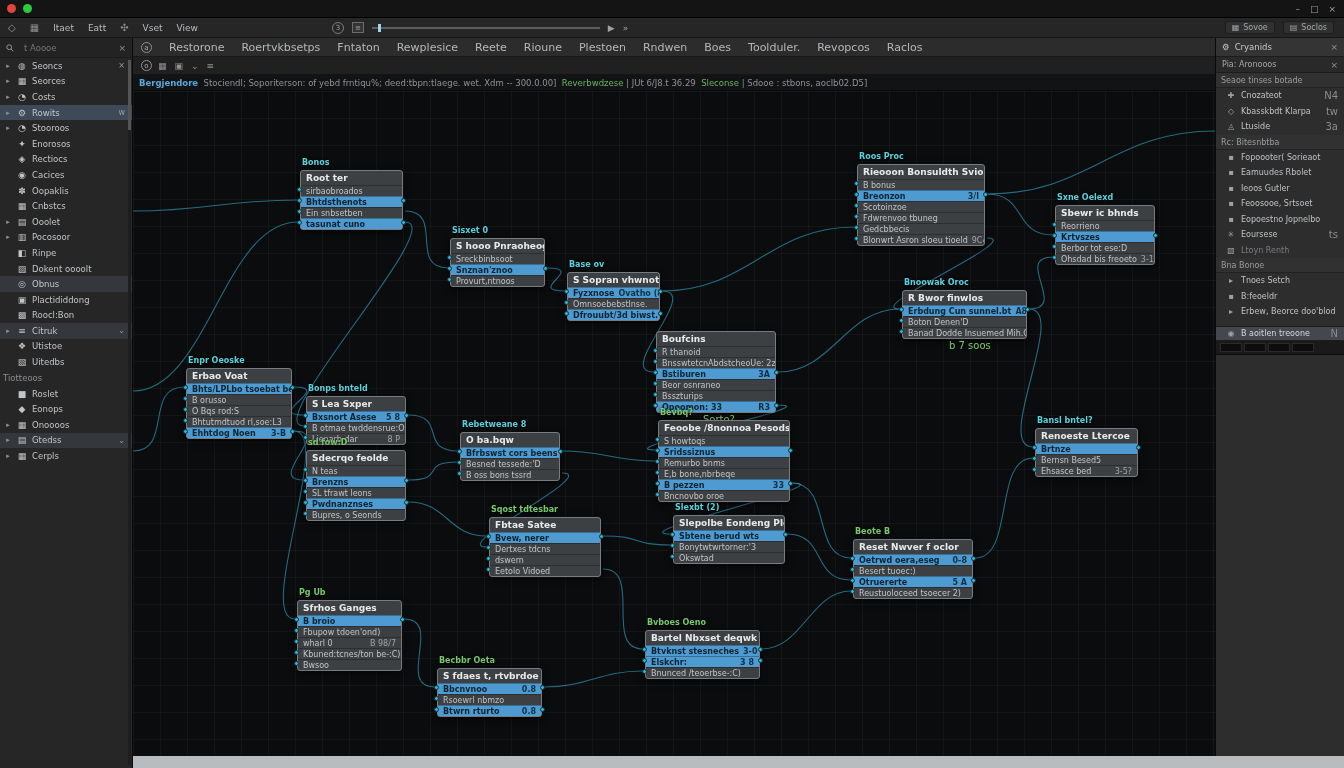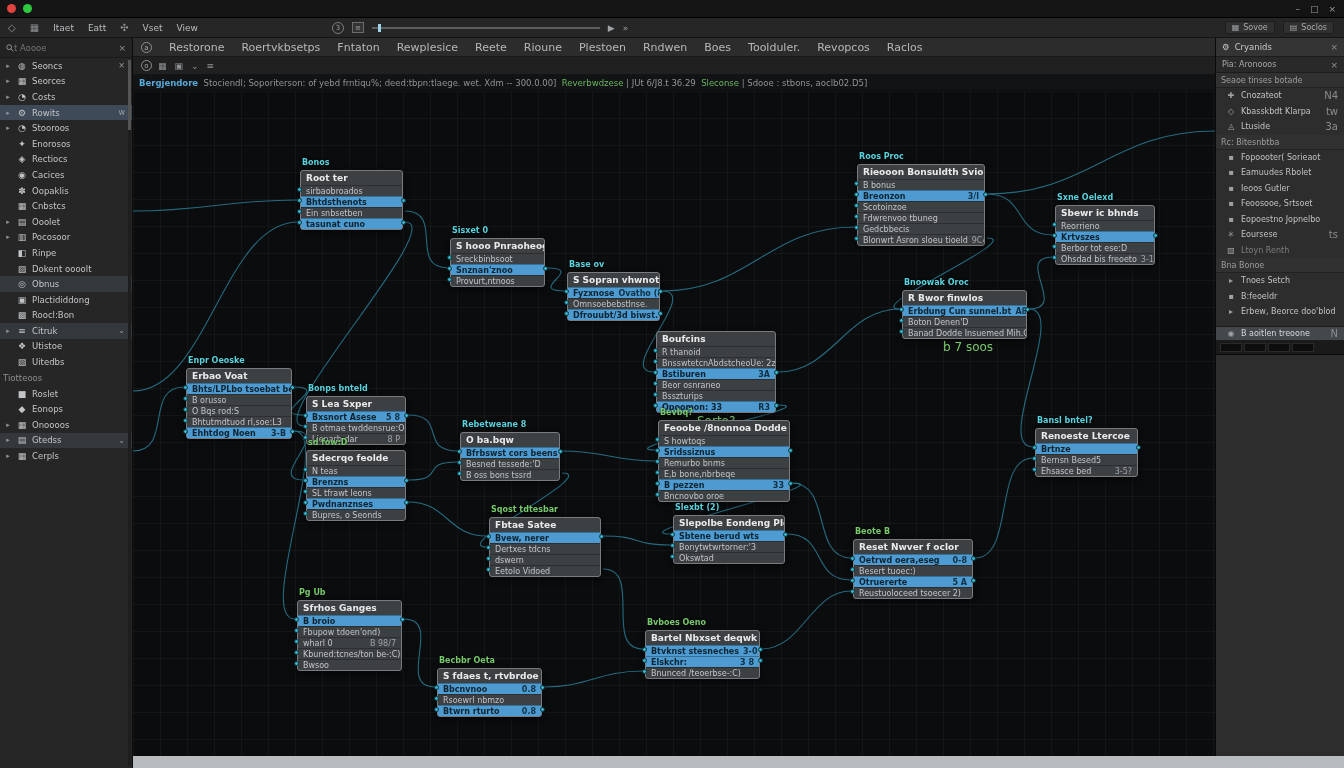--- a/index.html
+++ b/index.html
@@ -27,21 +27,21 @@
   #slider-track { width:228px; height:2px; background:#5a5d60; position:relative; }
   #slider-handle { position:absolute; left:6px; top:-3px; width:3px; height:8px; background:#9fd3e8; }
   .transport-glyph { font-size:9px; color:#9fa2a5; }
   #menubar-right { margin-left:auto; display:flex; gap:8px; padding-right:10px; }
   .mini-btn { display:flex; gap:4px; align-items:center; font-size:8px; color:#a5a8ab; background:#303030;
       border:1px solid #1d1d1d; padding:1px 6px; border-radius:2px; }
 
   
   #sidebar { position:absolute; left:0; top:38px; width:133px; height:730px; background:#262626;
              border-right:1px solid #0a0a0a; z-index:20; }
-  #sidebar-search { height:20px; display:flex; align-items:center; gap:0; padding:0 6px;
+  #sidebar-search { height:20px; display:flex; align-items:center; gap:10px; padding:0 6px;
       border-bottom:1px solid #1a1a1a; background:#232323; }
   #sidebar-search input { flex:1; background:transparent; border:none; outline:none; color:#9fa2a5;
       font-size:8.5px; width:70px; font-family:"DejaVu Sans",sans-serif;}
   #sidebar-search .x { color:#8f9295; font-size:9px; }
   .sb-row { height:15.6px; display:flex; align-items:center; gap:4px; padding:0 4px; font-size:8.5px;
       color:#c2c5c8; position:relative; }
   .sb-row .exp { width:8px; font-size:7px; color:#8f9295; text-align:center; }
   .sb-row .ico { width:12px; font-size:9px; text-align:center; }
   .sb-row .lbl { flex:1; white-space:nowrap; overflow:hidden; }
   .sb-row .rg  { font-size:8px; color:#9a9da0; padding-right:3px; }
@@ -81,21 +81,21 @@
       padding:0 5px; white-space:nowrap; overflow:hidden; }
   .node-row { font-size:8px; color:#c2c5c8; height:11px; line-height:11px; padding:0 5px;
       display:flex; justify-content:space-between; gap:4px; border-top:1px solid rgba(0,0,0,.28);
       white-space:nowrap; overflow:hidden;}
   .node-row .v { color:#9fa3a7; }
   .node-row.hl { background:#4d9bd0; color:#0e2330; font-weight:bold; }
   .node-row.hl .v { color:#103043; }
   .port { position:absolute; width:5px; height:5px; border-radius:50%; background:#38b2c8;
       border:1px solid #0a343e; left:-4px; z-index:3;}
   .port.right { left:auto; right:-4px; }
-  .node-footer { position:absolute; left:6px; font-size:12px; color:#79c96d; white-space:nowrap;padding-left:35px; }
+  .node-footer { position:absolute; left:12px; font-size:10px; color:#79c96d; white-space:nowrap;padding-left:35px; }
 
   
   #panel { position:absolute; left:1215px; top:38px; width:129px; height:718px; background:#2d2d2d;
       border-left:1px solid #0a0a0a; z-index:20; }
   #panel-header { height:19px; display:flex; align-items:center; gap:5px; padding:0 6px;
       background:#343434; border-bottom:1px solid #1c1c1c; font-size:8.5px; color:#c5c8cb; }
   #panel-header .x, #panel-sub .x { margin-left:auto; color:#8f9295; font-size:9px; }
   #panel-sub { height:16px; display:flex; align-items:center; padding:0 6px; font-size:8px;
       color:#a5a8ab; background:#292929; border-bottom:1px solid #1c1c1c; }
   .panel-section { height:15px; line-height:15px; font-size:8px; color:#9a9da0; padding-left:5px;
@@ -641,21 +641,21 @@
         </div>
         <span class="port" style="top: 16px;"></span>
         <span class="port right" style="top: 16px;"></span>
         <span class="port" style="top: 27px;"></span>
         <span class="port" style="top: 38px;"></span>
       </div>
     </div>
     <div class="node" style="left: 525px; top: 329px; width: 132px;">
       <div class="node-header" style="color: rgb(121, 201, 109);">Bevbq?</div>
       <div class="node-box">
-        <div class="node-title">Feoobe /8nonnoa Dodde</div>
+        <div class="node-title">Feoobe /8nonnoa Pesods</div>
         <div class="node-row">
           <span class="l">S howtoqs</span>
         </div>
         <div class="node-row hl">
           <span class="l">Sridssiznus</span>
         </div>
         <div class="node-row">
           <span class="l">Remurbo bnms</span>
         </div>
         <div class="node-row">

